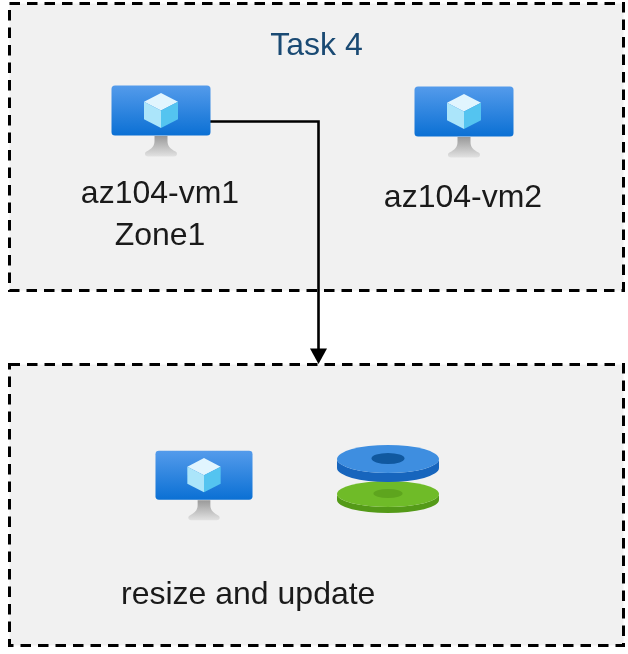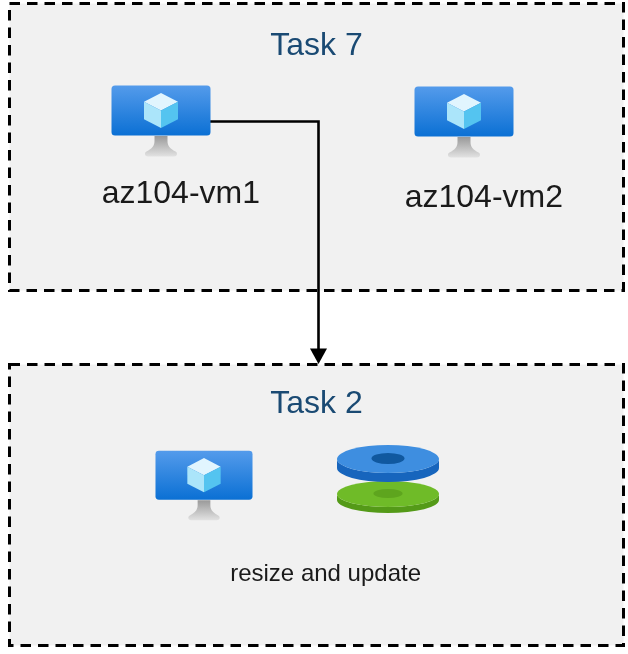--- a/index.html
+++ b/index.html
@@ -35,36 +35,36 @@
     width: 617px;
     text-align: center;
     font-size: 32px;
     color: var(--title-text, #1A4A73);
   }
   .t1 { top: 26px; }
   .t2 { top: 384px; }
   .vm-label {
     position: absolute;
     width: 200px;
-    text-align: right;
+    text-align: center;
     font-size: 32px;
     line-height: 42px;
     color: var(--body-text, #1A1A1A);
     white-space: nowrap;
   }
   .vm-label span { display: block; }
   .label1 { left: 60px;  top: 171px; }
   .label2 { left: 363px; top: 175px; }
   .caption {
     position: absolute;
     left: 121px;
-    top: 559px;
+    top: 575px;
     width: 300px;
-    text-align: right;
-    font-size: 24px;
+    text-align: left;
+    font-size: 32px;
     color: var(--body-text, #1A1A1A);
     white-space: nowrap;
   }
 </style>
 </head>
 <body>
 
 <div class="canvas">
 
   <svg class="layer" width="628" height="654" viewBox="0 0 628 654">
@@ -77,21 +77,21 @@
         <stop offset="0" stop-color="#999999"></stop>
         <stop offset="1" stop-color="#E2E2E2"></stop>
       </linearGradient>
     </defs>
     <rect class="box" x="9.5" y="3.5" width="614" height="287"></rect>
     <rect class="box" x="9.5" y="364.5" width="614" height="281"></rect>
     <path class="connector-line" d="M209,121.5 L318.5,121.5 L318.5,349.5"></path>
     <polygon class="connector-head" points="310,348.5 327,348.5 318.5,364"></polygon>
   </svg>
 
-  <div class="title t1">Task 7</div>
+  <div class="title t1">Task 4</div>
 
   <svg class="icon vm1" viewBox="0 0 100 72">
     <rect x="0.5" y="0.5" width="99" height="50" rx="3.5" fill="url(#gradScreen)"></rect>
     <path d="M43.5,51 h13 v5 c0,5 2.5,7.5 8,10.5 c2.5,1.4 1.8,5 -1.5,5 h-26 c-3.3,0 -4,-3.6 -1.5,-5 c5.5,-3 8,-5.5 8,-10.5 z" fill="url(#gradStand)"></path>
     <g>
       <polygon points="50,8 67,16.8 50,25.6 33,16.8" fill="#E1F5FE"></polygon>
       <polygon points="33,16.8 50,25.6 50,43 33,34.2" fill="#ABE5FA"></polygon>
       <polygon points="50,25.6 67,16.8 67,34.2 50,43" fill="#54C4F0"></polygon>
     </g>
   </svg>
@@ -101,27 +101,27 @@
     <path d="M43.5,51 h13 v5 c0,5 2.5,7.5 8,10.5 c2.5,1.4 1.8,5 -1.5,5 h-26 c-3.3,0 -4,-3.6 -1.5,-5 c5.5,-3 8,-5.5 8,-10.5 z" fill="url(#gradStand)"></path>
     <g>
       <polygon points="50,8 67,16.8 50,25.6 33,16.8" fill="#E1F5FE"></polygon>
       <polygon points="33,16.8 50,25.6 50,43 33,34.2" fill="#ABE5FA"></polygon>
       <polygon points="50,25.6 67,16.8 67,34.2 50,43" fill="#54C4F0"></polygon>
     </g>
   </svg>
 
   <div class="vm-label label1">
     <span>az104-vm1</span>
+    <span>Zone1</span>
   </div>
 
   <div class="vm-label label2">
     <span>az104-vm2</span>
   </div>
 
-  <div class="title t2">Task 2</div>
 
   <svg class="icon vm3" viewBox="0 0 100 72">
     <rect x="0.5" y="0.5" width="99" height="50" rx="3.5" fill="url(#gradScreen)"></rect>
     <path d="M43.5,51 h13 v5 c0,5 2.5,7.5 8,10.5 c2.5,1.4 1.8,5 -1.5,5 h-26 c-3.3,0 -4,-3.6 -1.5,-5 c5.5,-3 8,-5.5 8,-10.5 z" fill="url(#gradStand)"></path>
     <g>
       <polygon points="50,8 67,16.8 50,25.6 33,16.8" fill="#E1F5FE"></polygon>
       <polygon points="33,16.8 50,25.6 50,43 33,34.2" fill="#ABE5FA"></polygon>
       <polygon points="50,25.6 67,16.8 67,34.2 50,43" fill="#54C4F0"></polygon>
     </g>
   </svg>

